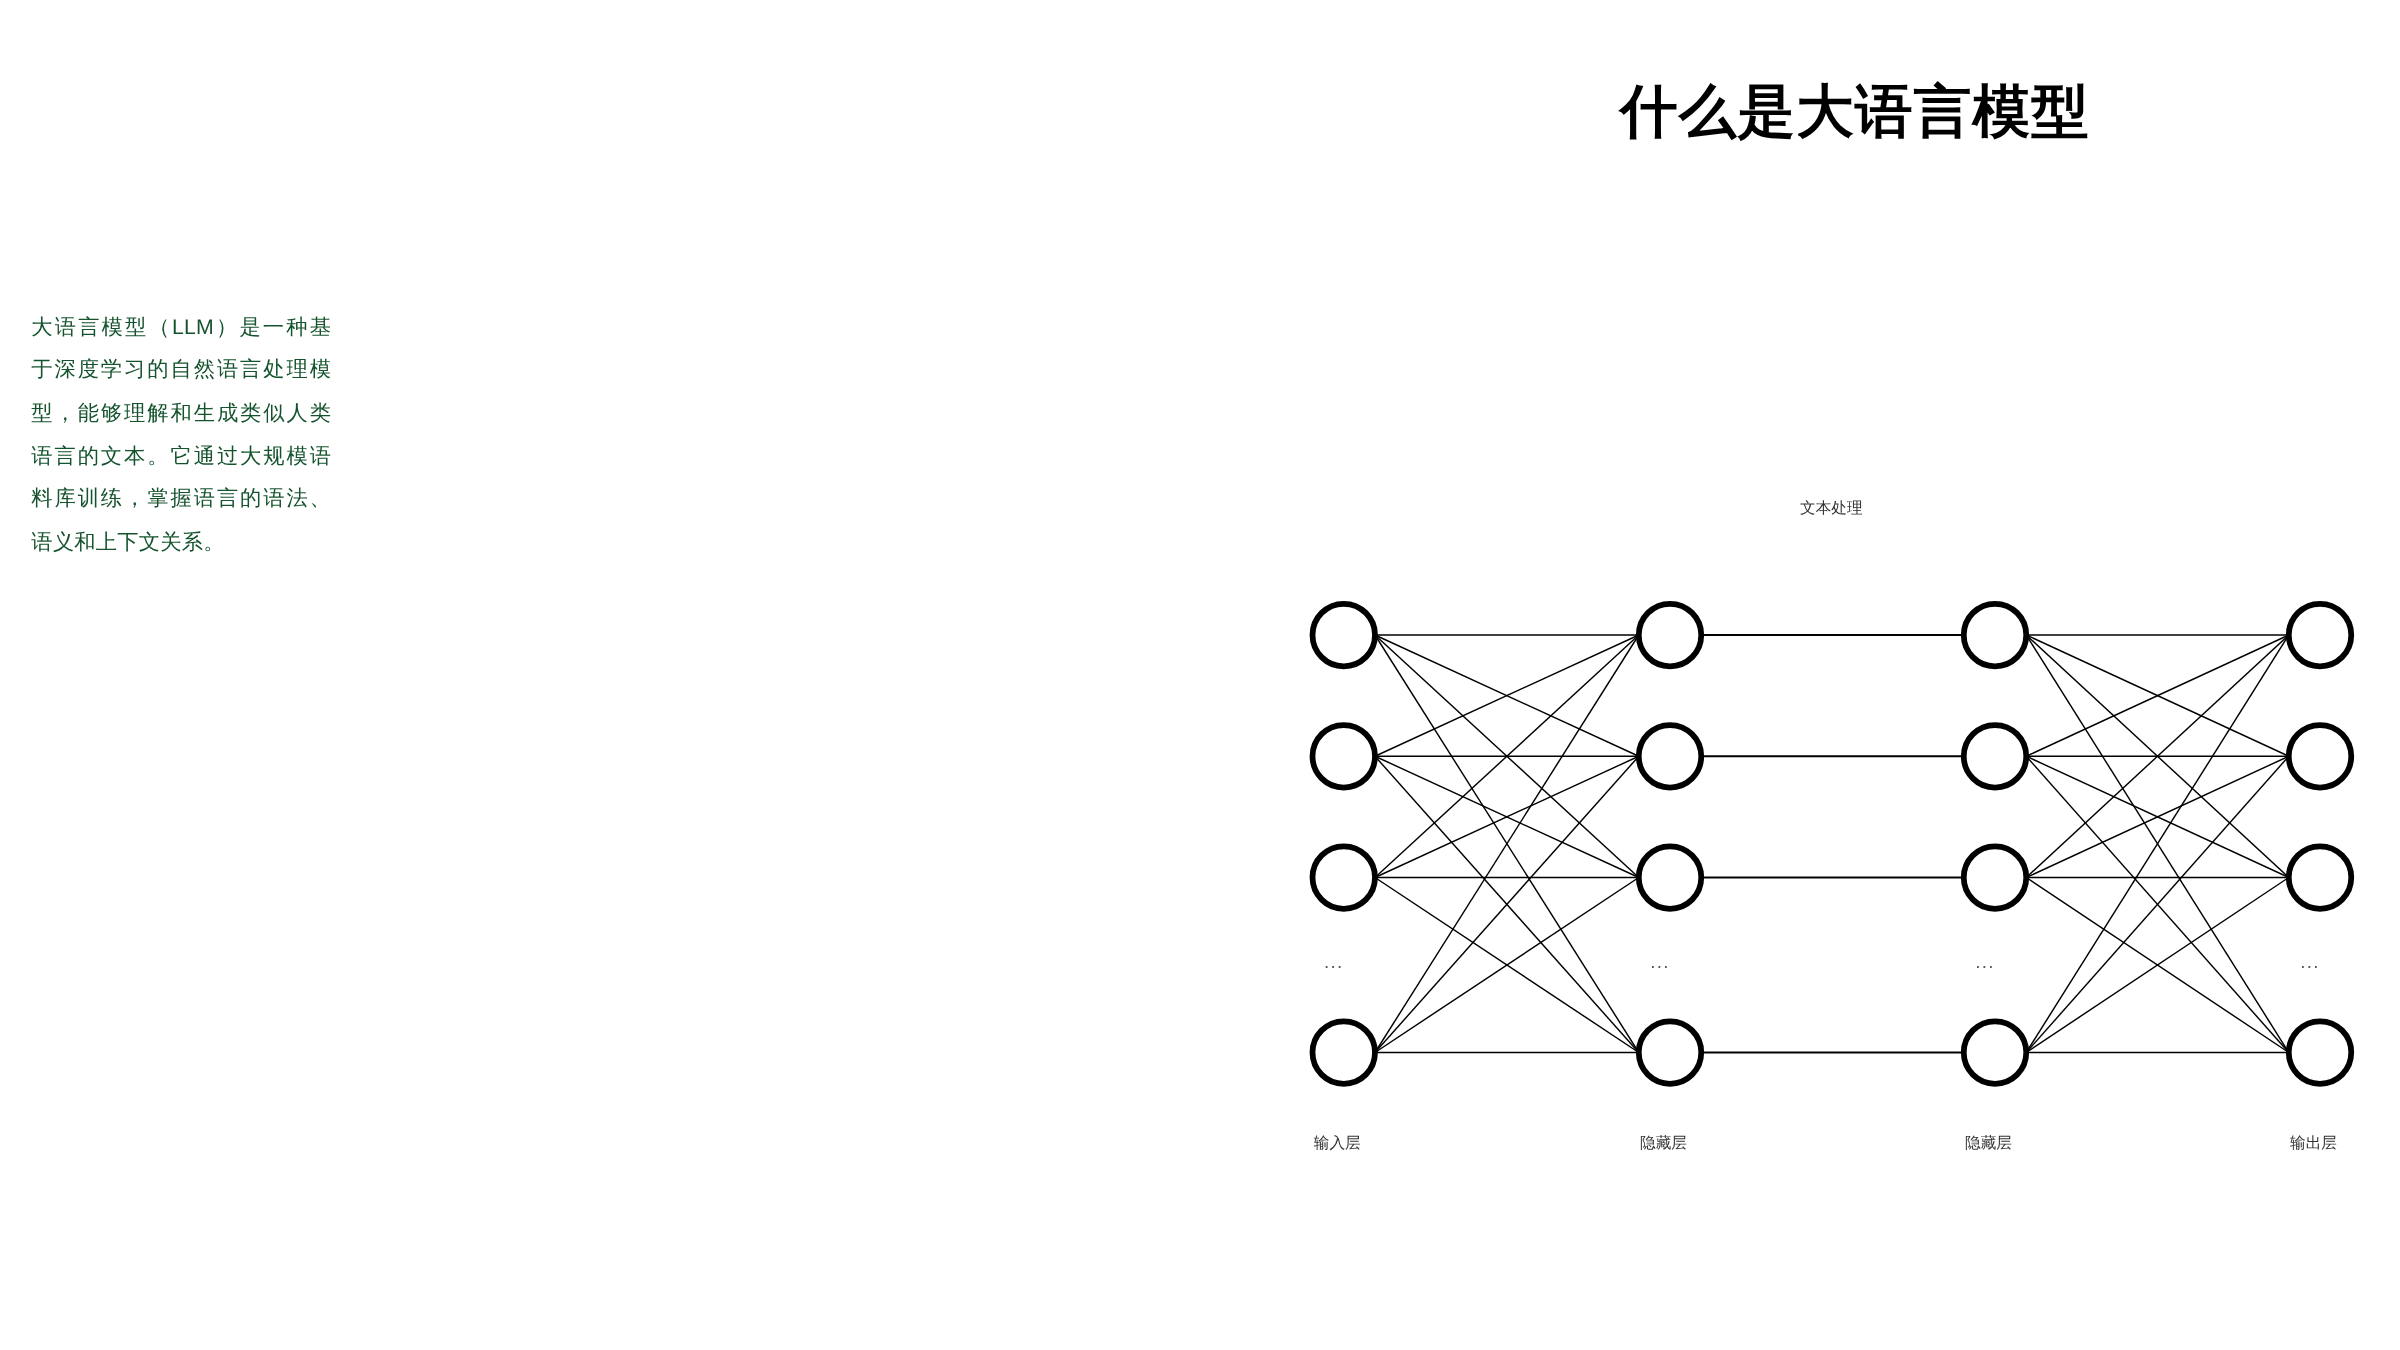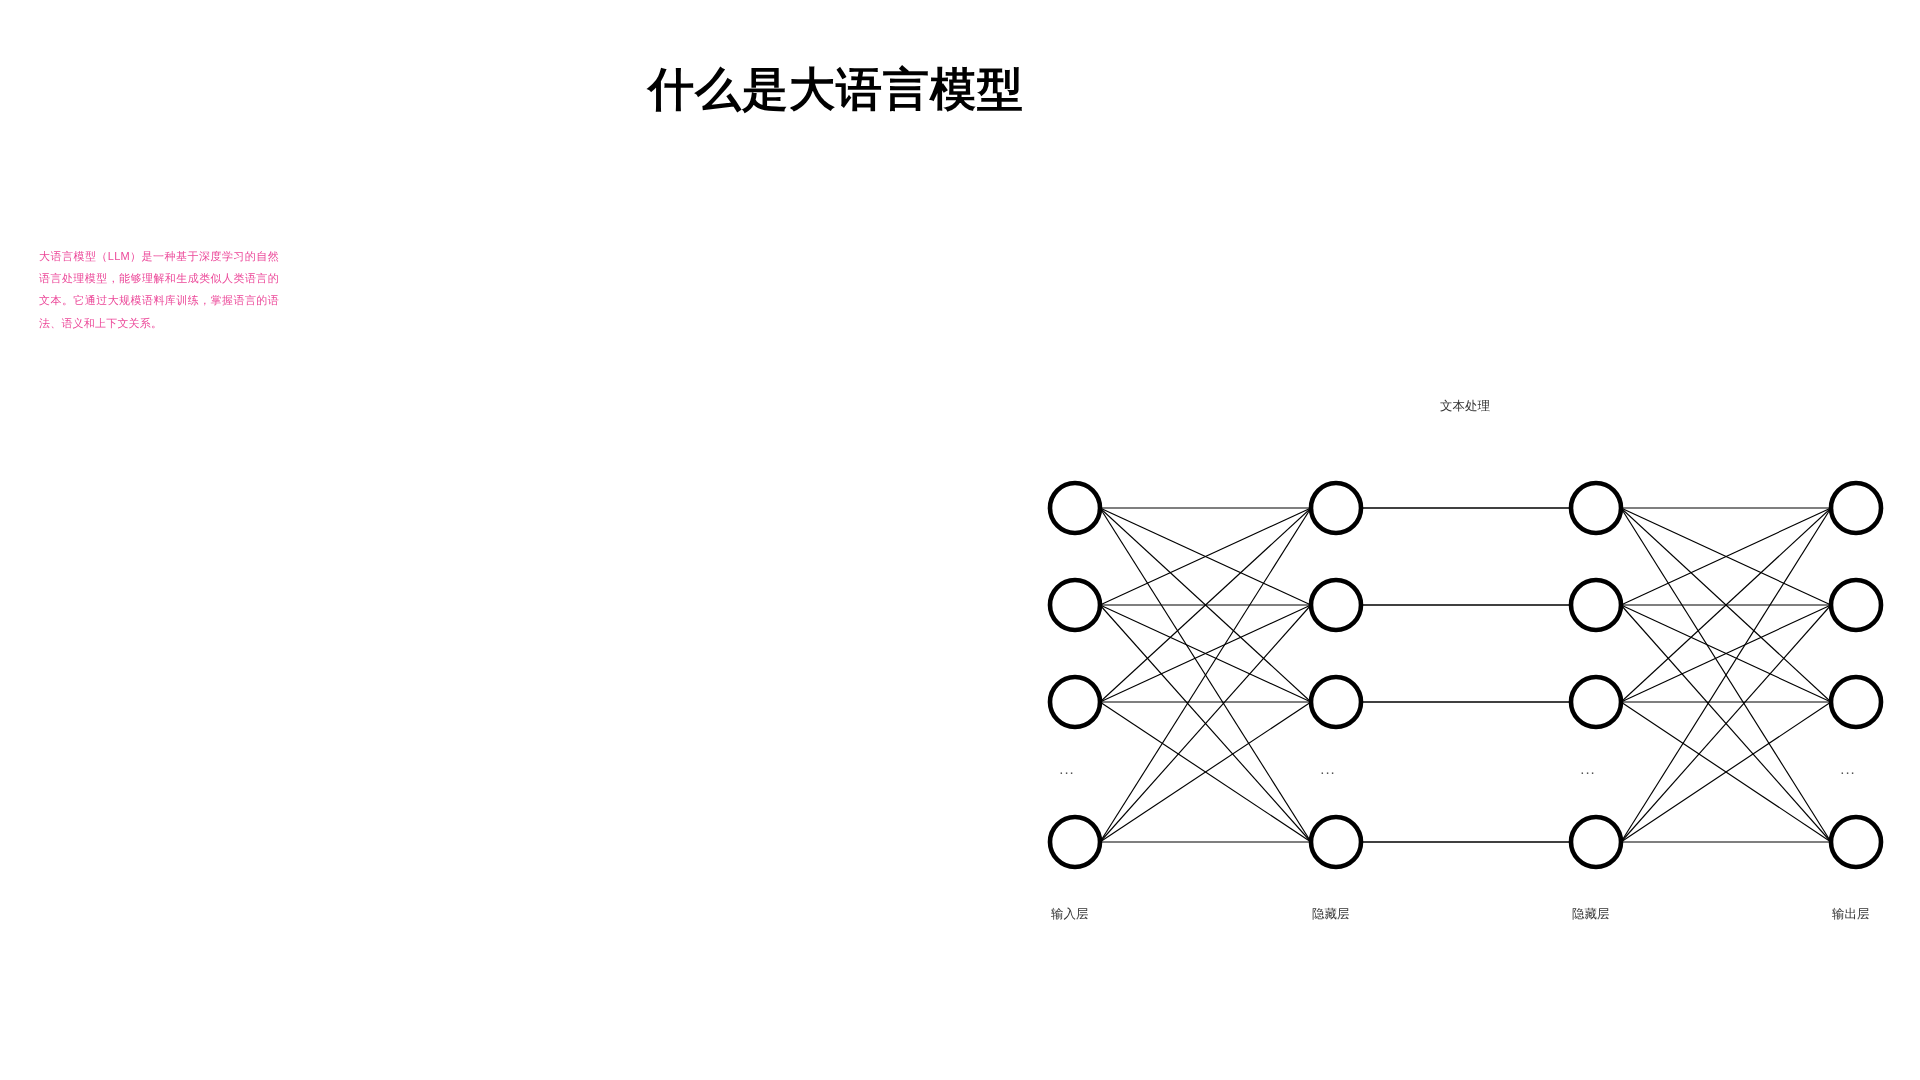--- a/index.html
+++ b/index.html
@@ -14,36 +14,36 @@
     overflow: hidden;
     font-family: "Liberation Sans", "DejaVu Sans", sans-serif;
     color: #111111;
   }
 
   #page-title {
     position: absolute;
     left: 0;
     top: 62px;
     width: 1672px;
-    text-align: center;
+    text-align: right;
     font-size: 46px;
     font-weight: bold;
     letter-spacing: 1px;
     color: #000000;
     line-height: 1.2;
   }
 
   #intro-paragraph {
     position: absolute;
-    left: 39px;
+    left: 25px;
     top: 245px;
     width: 240px;
-    font-size: 11px;
+    font-size: 17px;
     line-height: 2.02;
-    color: #ec4899;
+    color: #14532d;
     text-align: justify;
     letter-spacing: 0.2px;
   }
 
   #diagram-wrap {
     position: absolute;
     left: 0;
     top: 0;
     width: 1920px;
     height: 1080px;

